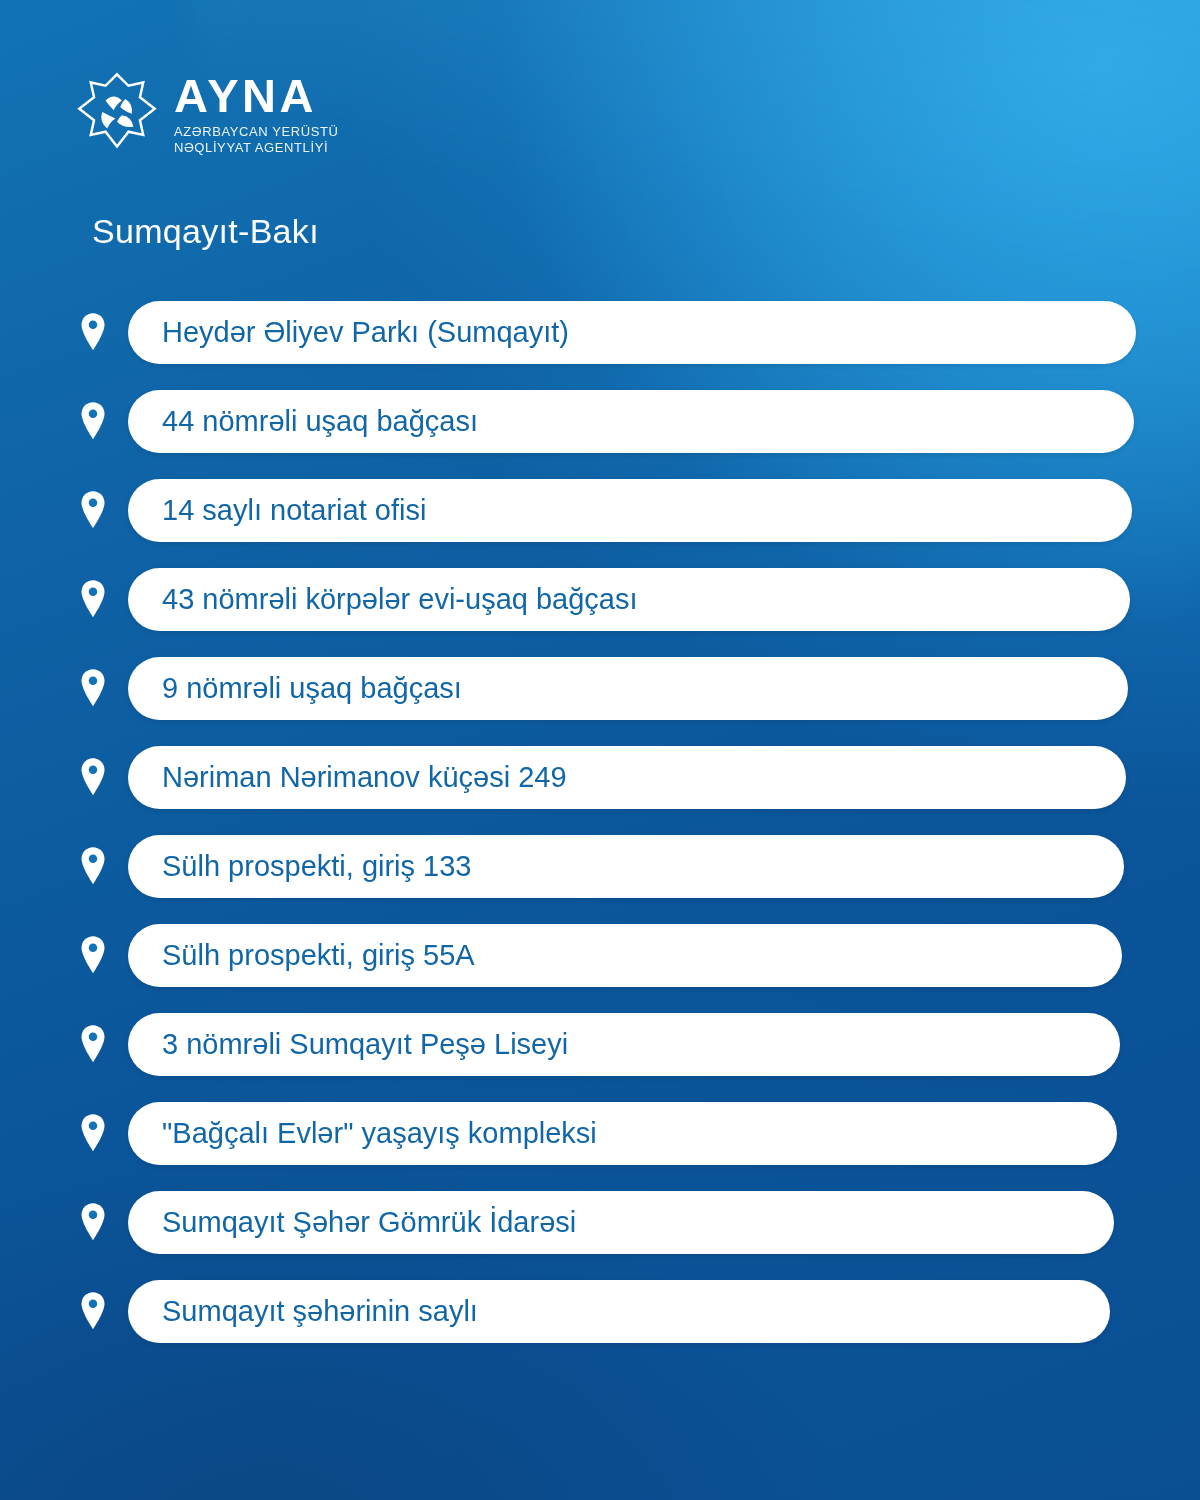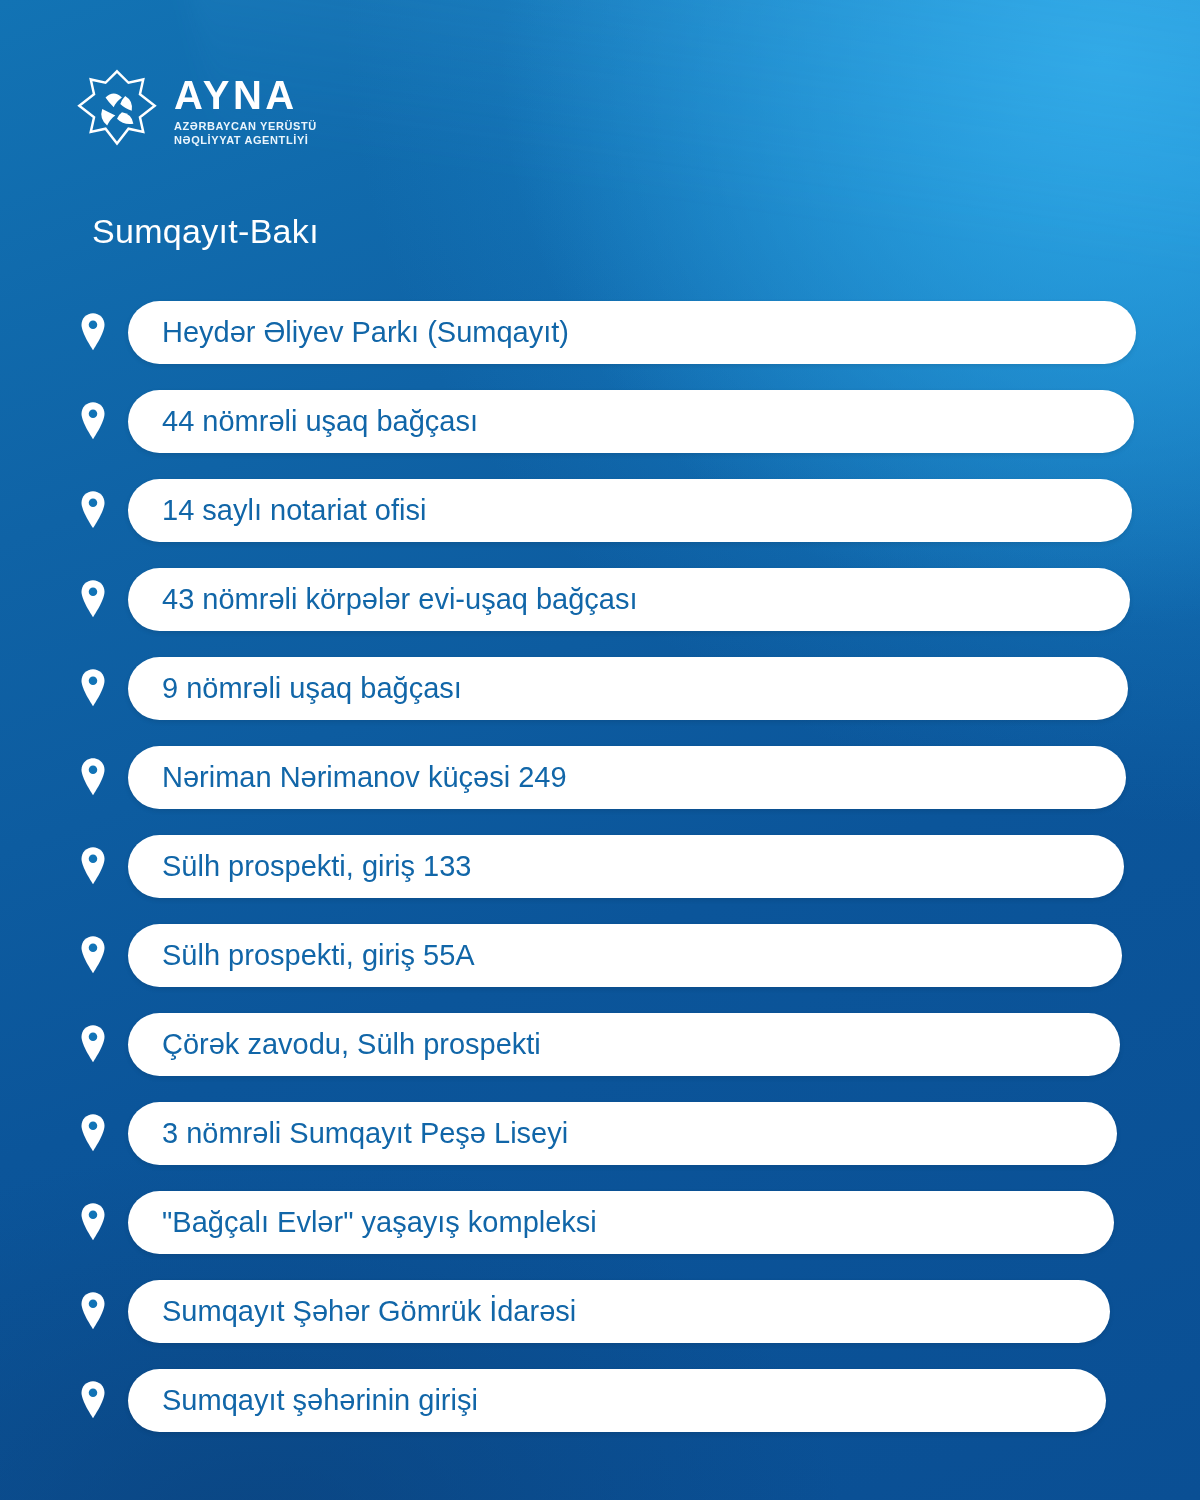--- a/index.html
+++ b/index.html
@@ -54,31 +54,31 @@
     top: 68px;
     left: 76px;
     display: flex;
     align-items: center;
     gap: 16px;
   }
   .logo-mark { width: 82px; height: 82px; flex: 0 0 82px; }
   .logo-text { display: flex; flex-direction: column; justify-content: center; padding-top: 4px;}
   .logo-title {
     color: #ffffff;
-    font-size: 40px;
+    font-size: 47px;
     font-weight: bold;
     letter-spacing: 3.5px;
     line-height: 1;
   }
   .logo-sub1, .logo-sub2 {
     color: #eaf5fd;
-    font-size: 11px;
+    font-size: 13px;
     letter-spacing: 0.6px;
     line-height: 1.25;
-    font-weight: bold;
+    font-weight: normal;
   }
   .logo-sub-wrap { margin-top: 5px; }
 
   
   .route-title {
     position: absolute;
     top: 212px;
     left: 92px;
     color: #ffffff;
     font-size: 34px;
@@ -268,31 +268,20 @@
         </div>
       </div>
       <div class="stop-row">
         <div class="pin">
           <svg viewBox="0 0 24 32" width="30" height="40" aria-hidden="true">
             <path d="M12 1C6.9 1 2.8 5.1 2.8 10.2c0 6.9 9.2 20.3 9.2 20.3s9.2-13.4 9.2-20.3C21.2 5.1 17.1 1 12 1z" fill="#ffffff"></path>
             <circle cx="12" cy="10.2" r="3.4" fill="#1173b6"></circle>
           </svg>
         </div>
         <div class="pill">
-          <span class="pill-label">Çörək zavodu, Sülh prospekti</span>
-        </div>
-      </div>
-      <div class="stop-row">
-        <div class="pin">
-          <svg viewBox="0 0 24 32" width="30" height="40" aria-hidden="true">
-            <path d="M12 1C6.9 1 2.8 5.1 2.8 10.2c0 6.9 9.2 20.3 9.2 20.3s9.2-13.4 9.2-20.3C21.2 5.1 17.1 1 12 1z" fill="#ffffff"></path>
-            <circle cx="12" cy="10.2" r="3.4" fill="#1173b6"></circle>
-          </svg>
-        </div>
-        <div class="pill">
           <span class="pill-label">3 nömrəli Sumqayıt Peşə Liseyi</span>
         </div>
       </div>
       <div class="stop-row">
         <div class="pin">
           <svg viewBox="0 0 24 32" width="30" height="40" aria-hidden="true">
             <path d="M12 1C6.9 1 2.8 5.1 2.8 10.2c0 6.9 9.2 20.3 9.2 20.3s9.2-13.4 9.2-20.3C21.2 5.1 17.1 1 12 1z" fill="#ffffff"></path>
             <circle cx="12" cy="10.2" r="3.4" fill="#1173b6"></circle>
           </svg>
         </div>
@@ -312,17 +301,17 @@
         </div>
       </div>
       <div class="stop-row">
         <div class="pin">
           <svg viewBox="0 0 24 32" width="30" height="40" aria-hidden="true">
             <path d="M12 1C6.9 1 2.8 5.1 2.8 10.2c0 6.9 9.2 20.3 9.2 20.3s9.2-13.4 9.2-20.3C21.2 5.1 17.1 1 12 1z" fill="#ffffff"></path>
             <circle cx="12" cy="10.2" r="3.4" fill="#1173b6"></circle>
           </svg>
         </div>
         <div class="pill">
-          <span class="pill-label">Sumqayıt şəhərinin girişi</span>
+          <span class="pill-label">Sumqayıt şəhərinin saylı</span>
         </div>
       </div>
     </div>
 </div>
 
 </body></html>

